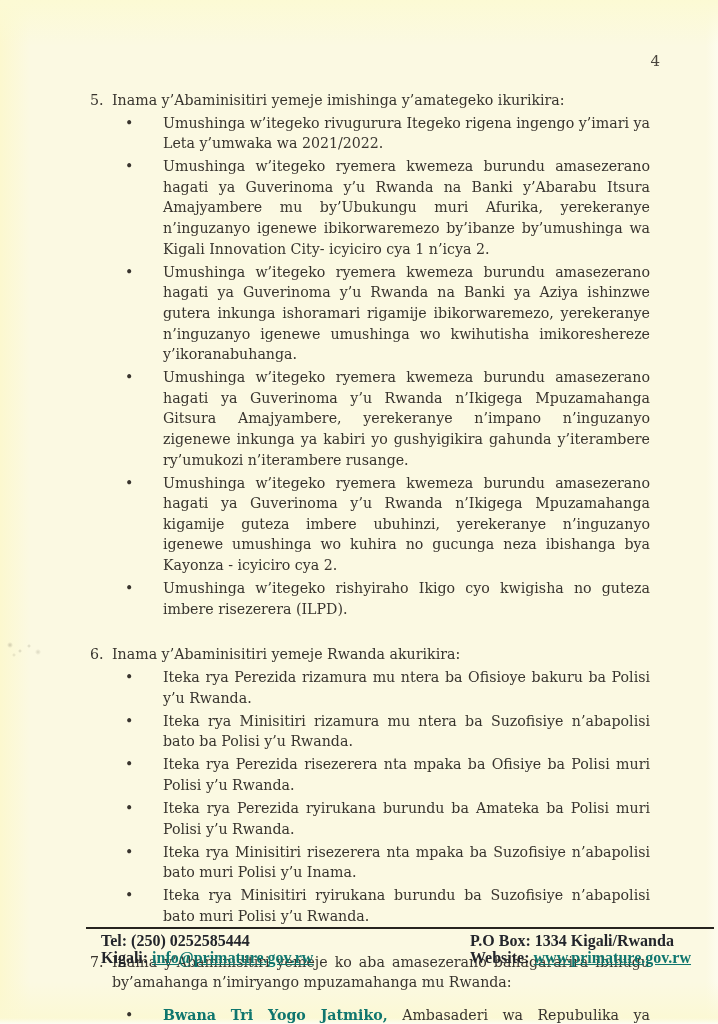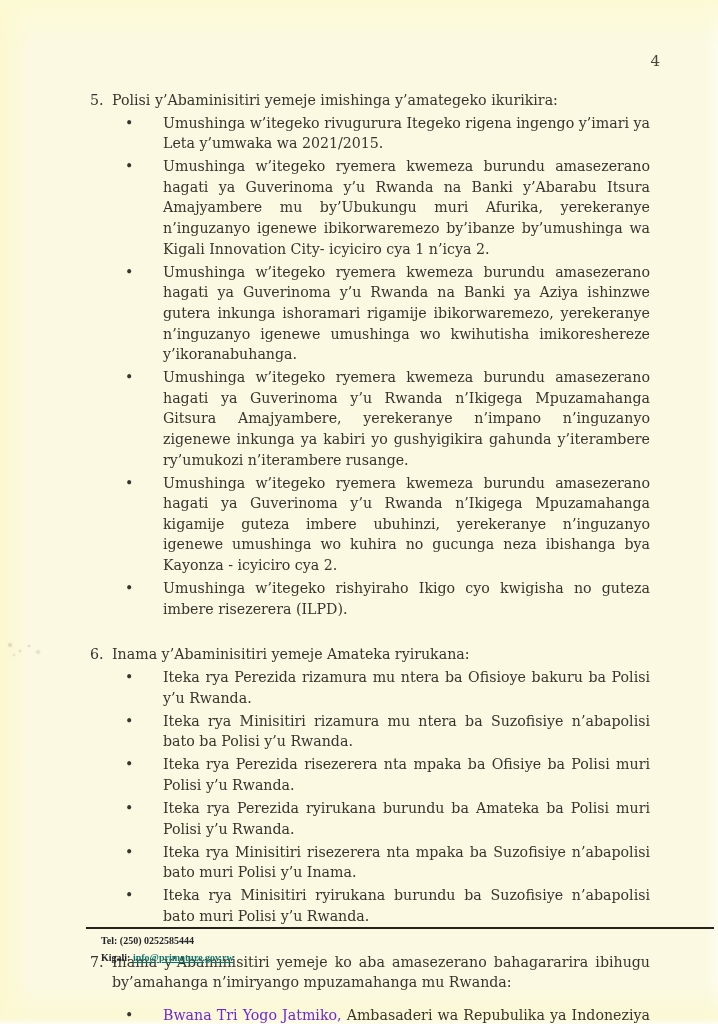--- a/index.html
+++ b/index.html
@@ -25,27 +25,27 @@
   }
   .section { margin-bottom: 25px; }
   .sec-head-row { display: flex; }
   .sec-num { flex: 0 0 22px; }
   .sec-head { flex: 1; text-align: justify; }
   .bullets { margin-left: 32px; margin-top: 2px; }
   .bullets.gap-top { margin-top: 12px; }
   .bullet { display: flex; margin-bottom: 2.5px; }
   .dot { flex: 0 0 38px; padding-left: 3px; }
   .btext { flex: 1; text-align: justify; }
-  .btext b { font-weight: normal; color: #6d28d9; }
+  .btext b { font-weight: bold; color: #0f766e; }
   .footer { position: absolute; left: 86px; right: 4px; top: 927px; }
   .footer-rule { border-top: 2.6px solid #26241f; height: 0; margin-bottom: 4px; }
   .footer-cols {
     display: flex;
     font-family: "Liberation Serif", serif; font-weight: bold;
-    font-size: 10px; line-height: 16.8px; color: #23252b;
+    font-size: 16px; line-height: 16.8px; color: #23252b;
   }
   .fleft { margin-left: 15px; }
   .fright { margin-left: auto; width: 244px; }
   .link { color: #0f766e; text-decoration: underline; cursor: pointer; }
   .smudge {
     position: absolute; left: 2px; top: 637px; width: 46px; height: 24px;
     background:
       radial-gradient(circle 3px at 8px 8px, rgba(125,118,96,.35), rgba(125,118,96,0)),
       radial-gradient(circle 2px at 18px 14px, rgba(125,118,96,.30), rgba(125,118,96,0)),
       radial-gradient(circle 2px at 27px 9px, rgba(125,118,96,.28), rgba(125,118,96,0)),
@@ -59,26 +59,26 @@
 
 <div>
 
   <div class="page-number">4</div>
 
   <div class="content">
 
     <div class="section">
       <div class="sec-head-row">
         <span class="sec-num">5.</span>
-        <span class="sec-head">Polisi y’Abaminisitiri yemeje imishinga y’amategeko ikurikira:</span>
+        <span class="sec-head">Inama y’Abaminisitiri yemeje imishinga y’amategeko ikurikira:</span>
       </div>
       <div class="bullets">
         <div class="bullet">
           <span class="dot">•</span>
-          <span class="btext">Umushinga w’itegeko rivugurura Itegeko rigena ingengo y’imari ya Leta y’umwaka wa 2021/2015.</span>
+          <span class="btext">Umushinga w’itegeko rivugurura Itegeko rigena ingengo y’imari ya Leta y’umwaka wa 2021/2022.</span>
         </div>
         <div class="bullet">
           <span class="dot">•</span>
           <span class="btext">Umushinga w’itegeko ryemera kwemeza burundu amasezerano hagati ya Guverinoma y’u Rwanda na Banki y’Abarabu Itsura Amajyambere mu by’Ubukungu muri Afurika, yerekeranye n’inguzanyo igenewe ibikorwaremezo by’ibanze by’umushinga wa Kigali Innovation City- icyiciro cya 1 n’icya 2.</span>
         </div>
         <div class="bullet">
           <span class="dot">•</span>
           <span class="btext">Umushinga w’itegeko ryemera kwemeza burundu amasezerano hagati ya Guverinoma y’u Rwanda na Banki ya Aziya ishinzwe gutera inkunga ishoramari rigamije ibikorwaremezo, yerekeranye n’inguzanyo igenewe umushinga wo kwihutisha imikoreshereze y’ikoranabuhanga.</span>
         </div>
         <div class="bullet">
@@ -92,21 +92,21 @@
         <div class="bullet">
           <span class="dot">•</span>
           <span class="btext">Umushinga w’itegeko rishyiraho Ikigo cyo kwigisha no guteza imbere risezerera (ILPD).</span>
         </div>
       </div>
     </div>
 
     <div class="section">
       <div class="sec-head-row">
         <span class="sec-num">6.</span>
-        <span class="sec-head">Inama y’Abaminisitiri yemeje Amateka ryirukana:</span>
+        <span class="sec-head">Inama y’Abaminisitiri yemeje Rwanda akurikira:</span>
       </div>
       <div class="bullets">
         <div class="bullet">
           <span class="dot">•</span>
           <span class="btext">Iteka rya Perezida rizamura mu ntera ba Ofisioye bakuru ba Polisi y’u Rwanda.</span>
         </div>
         <div class="bullet">
           <span class="dot">•</span>
           <span class="btext">Iteka rya Minisitiri rizamura mu ntera ba Suzofisiye n’abapolisi bato ba Polisi y’u Rwanda.</span>
         </div>
@@ -153,16 +153,26 @@
       <div class="fleft">
         <div>
           <span>Tel:</span>
           <span>(250) 0252585444</span>
         </div>
         <div>
           <span>Kigali:</span>
           <a class="link">info@primature.gov.rw</a>
         </div>
       </div>
+      <div class="fright">
+        <div>
+          <span>P.O Box:</span>
+          <span>1334 Kigali/Rwanda</span>
+        </div>
+        <div>
+          <span>Website:</span>
+          <a class="link">www.primature.gov.rw</a>
+        </div>
+      </div>
     </div>
   </div>
 
 </div>
 
 </body></html>

